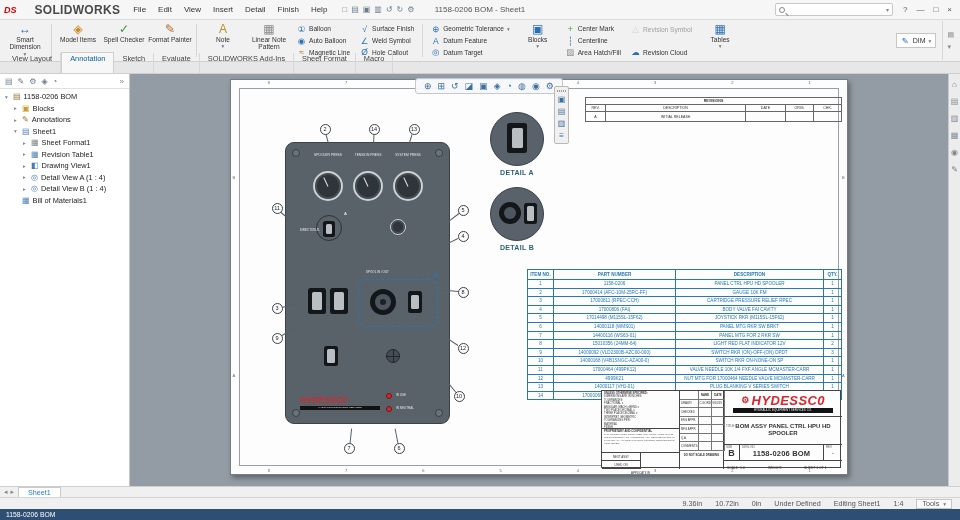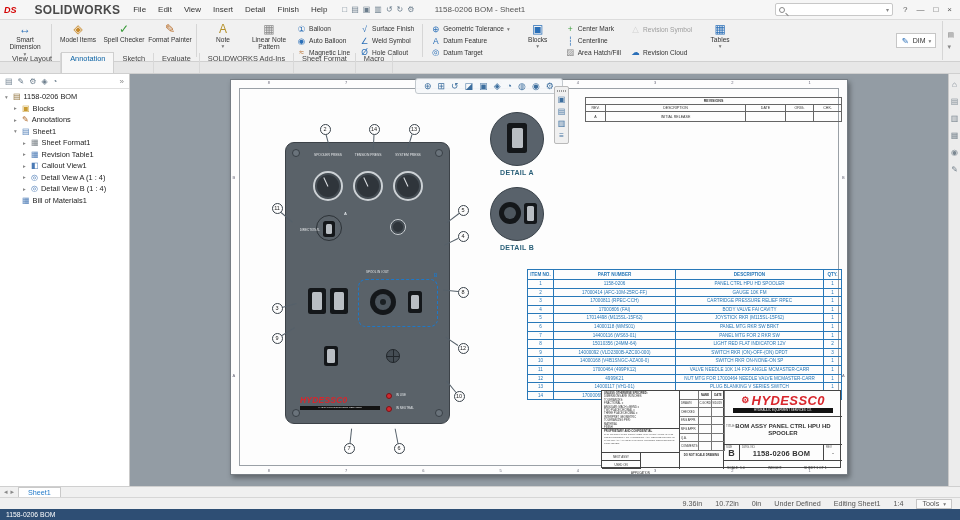--- a/index.html
+++ b/index.html
@@ -370,21 +370,21 @@
             <span>Sheet Format1</span>
           </div>
           <div class="tree-row" style="padding-left: 21px;">
             <span class="t-arrow">▸</span>
             <span class="t-ico" style="color: rgb(74, 122, 181);">▦</span>
             <span>Revision Table1</span>
           </div>
           <div class="tree-row" style="padding-left: 21px;">
             <span class="t-arrow">▸</span>
             <span class="t-ico" style="color: rgb(74, 122, 181);">◧</span>
-            <span>Callout View1</span>
+            <span>Drawing View1</span>
           </div>
           <div class="tree-row" style="padding-left: 21px;">
             <span class="t-arrow">▸</span>
             <span class="t-ico" style="color: rgb(74, 122, 181);">◎</span>
             <span>Detail View A (1 : 4)</span>
           </div>
           <div class="tree-row" style="padding-left: 21px;">
             <span class="t-arrow">▸</span>
             <span class="t-ico" style="color: rgb(74, 122, 181);">◎</span>
             <span>Detail View B (1 : 4)</span>

